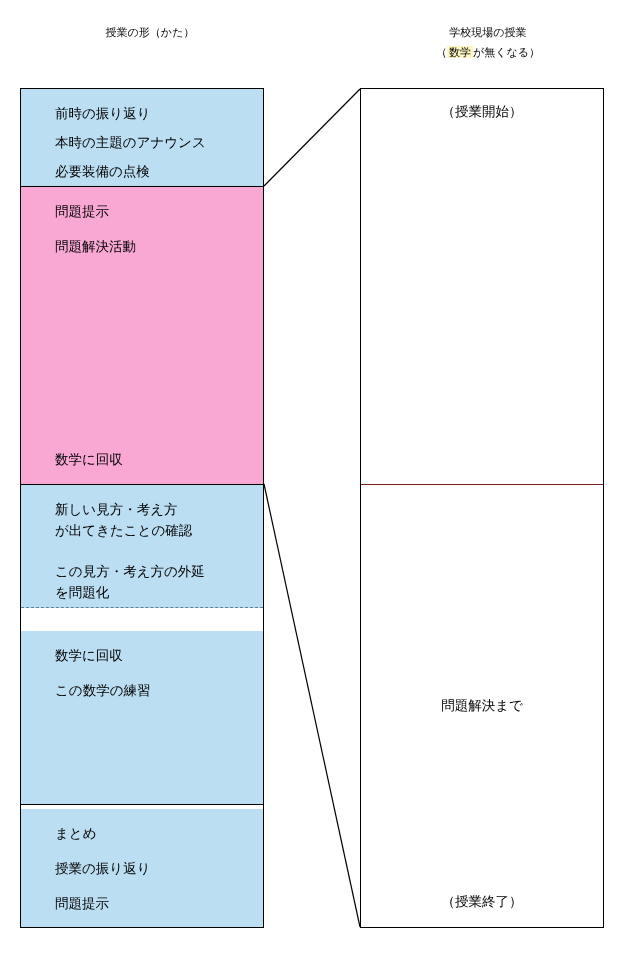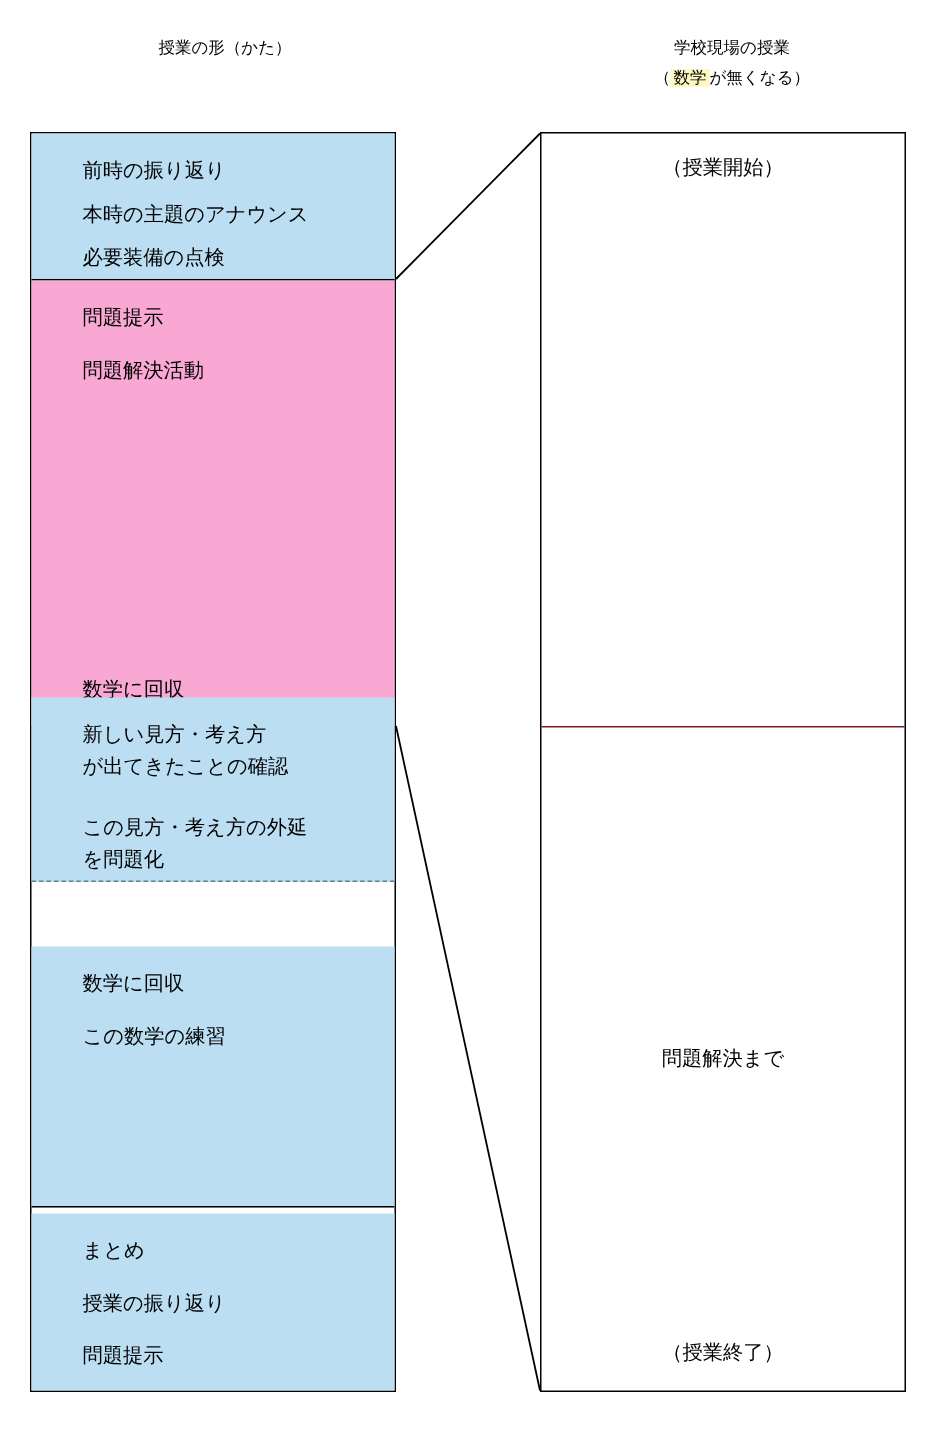--- a/index.html
+++ b/index.html
@@ -78,21 +78,21 @@
     margin: 0;
     font-size: 13.5px;
     line-height: 21px;
     padding-left: 34px;
     white-space: nowrap;
   }
   .band p.two-line { white-space: normal; padding-right: 8px; }
 
   #band-intro   { top: 0px;   height: 98px;  padding-top: 14px; }
   #band-problem { top: 98px;  height: 298px; padding-top: 14px; }
-  #band-new     { top: 376px; height: 123px; padding-top: 14px; }
+  #band-new     { top: 396px; height: 123px; padding-top: 14px; }
   #band-math    { top: 542px; height: 174px; padding-top: 14px; }
   #band-summary { top: 720px; height: 118px; padding-top: 14px; }
 
   .gap-8  { height: 8px; }
   .gap-14 { height: 14px; }
   .gap-20 { height: 20px; }
 
   #band-problem .solve-line {
     position: absolute;
     left: 0;

